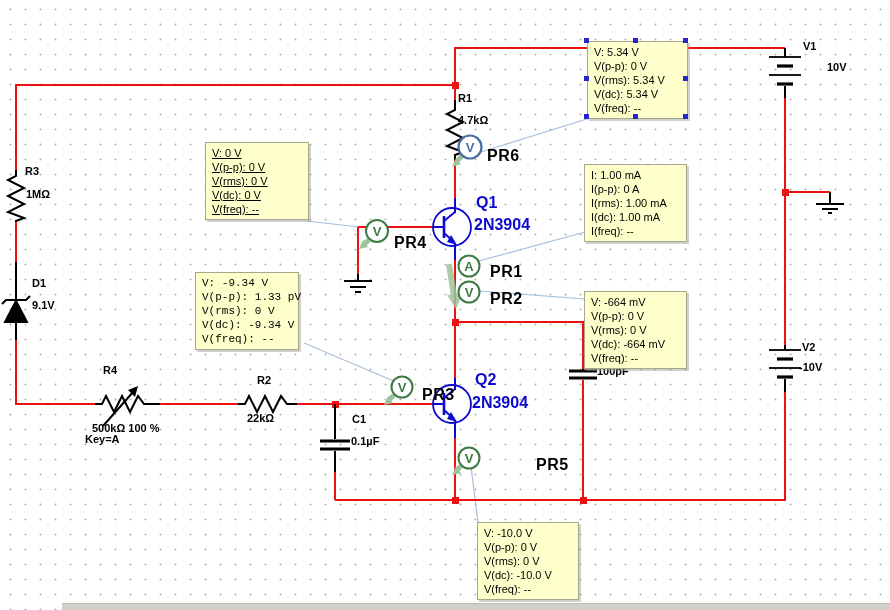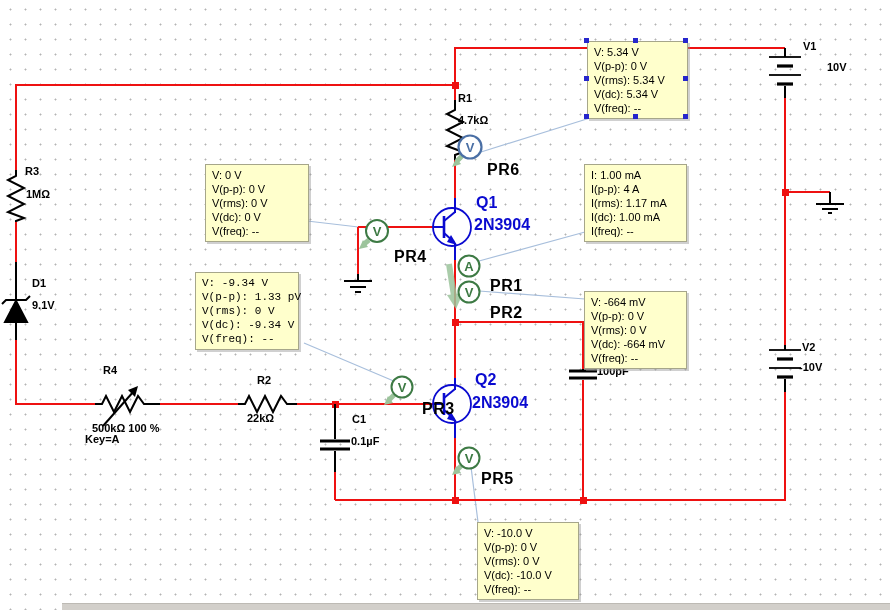--- a/index.html
+++ b/index.html
@@ -6,21 +6,21 @@
   body{font-family:"Liberation Sans",sans-serif;}
   #canvas{
     position:relative;width:890px;height:610px;overflow:hidden;
     background-color:#ffffff;
     background-image:radial-gradient(#b3b3b3 0.9px, transparent 1.1px);
     background-size:15px 15px;background-position:3px 2px;
   }
   svg.layer{position:absolute;left:0;top:0;}
   .lbl{position:absolute;font-weight:bold;font-size:11px;color:#000;white-space:nowrap;line-height:1;}
   .lbl.blue{color:#0a0ad0;font-size:16px;}
-  .lbl.prlbl{font-size:16px;letter-spacing:0.5px;margin-top:14px;}
+  .lbl.prlbl{font-size:16px;letter-spacing:0.5px;}
   .probe-box{
     position:absolute;background:#ffffcc;border:1px solid #a6a68a;
     box-shadow:2px 2px 0 rgba(150,150,150,0.45);
     font-size:11px;line-height:14px;color:#000;padding:3px 6px;white-space:nowrap;
   }
   .handle{position:absolute;width:5px;height:5px;background:#2626cc;}
   #hscroll{position:absolute;left:62px;top:603px;width:828px;height:7px;background:#d2cfca;border-top:1px solid #bdbab4;}
 </style>
 </head>
 <body>
@@ -237,56 +237,56 @@
   <div class="lbl" style="left:804px;top:62px;margin-left:23px;">10V</div>
 
   <div class="lbl" style="left:802px;top:342px;">V2</div>
   <div class="lbl" style="left:799px;top:362px;">-10V</div>
 
   <div class="lbl prlbl" style="left:487px;top:148px;">PR6</div>
   <div class="lbl prlbl" style="left:394px;top:235px;">PR4</div>
   <div class="lbl prlbl" style="left:490px;top:264px;">PR1</div>
   <div class="lbl prlbl" style="left:490px;top:291px;">PR2</div>
   <div class="lbl prlbl" style="left:422px;top:387px;">PR3</div>
-  <div class="lbl prlbl" style="left:481px;top:457px;">PR5</div>
+  <div class="lbl prlbl" style="left:536px;top:457px;">PR5</div>
 
   <div class="probe-box" style="left:587px;top:41px;width:87px;">
     <div>V: 5.34 V</div>
     <div>V(p-p): 0 V</div>
     <div>V(rms): 5.34 V</div>
     <div>V(dc): 5.34 V</div>
     <div>V(freq): --</div>
   </div>
 
   <div class="handle" style="left:584px;top:38px;"></div>
   <div class="handle" style="left:633px;top:38px;"></div>
   <div class="handle" style="left:683px;top:38px;"></div>
   <div class="handle" style="left:584px;top:76px;"></div>
   <div class="handle" style="left:683px;top:76px;"></div>
   <div class="handle" style="left:584px;top:114px;"></div>
   <div class="handle" style="left:633px;top:114px;"></div>
   <div class="handle" style="left:683px;top:114px;"></div>
 
   <div class="probe-box" style="left:584px;top:164px;width:89px;">
     <div>I: 1.00 mA</div>
-    <div>I(p-p): 4 A</div>
-    <div>I(rms): 1.17 mA</div>
+    <div>I(p-p): 0 A</div>
+    <div>I(rms): 1.00 mA</div>
     <div>I(dc): 1.00 mA</div>
     <div>I(freq): --</div>
   </div>
 
   <div class="probe-box" style="left:584px;top:261px;width:89px;margin-top:30px;">
     <div>V: -664 mV</div>
     <div>V(p-p): 0 V</div>
     <div>V(rms): 0 V</div>
     <div>V(dc): -664 mV</div>
     <div>V(freq): --</div>
   </div>
 
-  <div class="probe-box" style="left:205px;top:164px;width:90px;">
+  <div class="probe-box" style="left:205px;top:142px;width:90px;text-decoration:underline;">
     <div>V: 0 V</div>
     <div>V(p-p): 0 V</div>
     <div>V(rms): 0 V</div>
     <div>V(dc): 0 V</div>
     <div>V(freq): --</div>
   </div>
 
   <div class="probe-box" style="left:195px;top:272px;width:90px;font-family:Liberation Mono, monospace;">
     <div>V: -9.34 V</div>
     <div>V(p-p): 1.33 pV</div>

